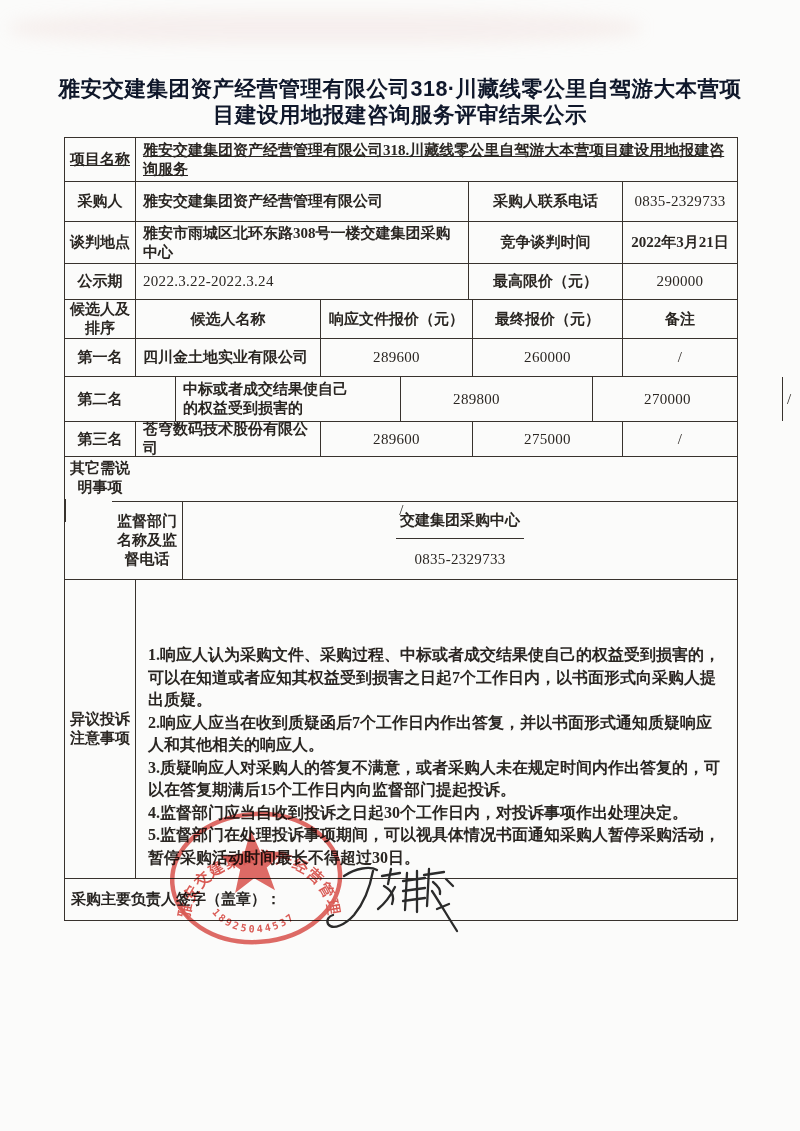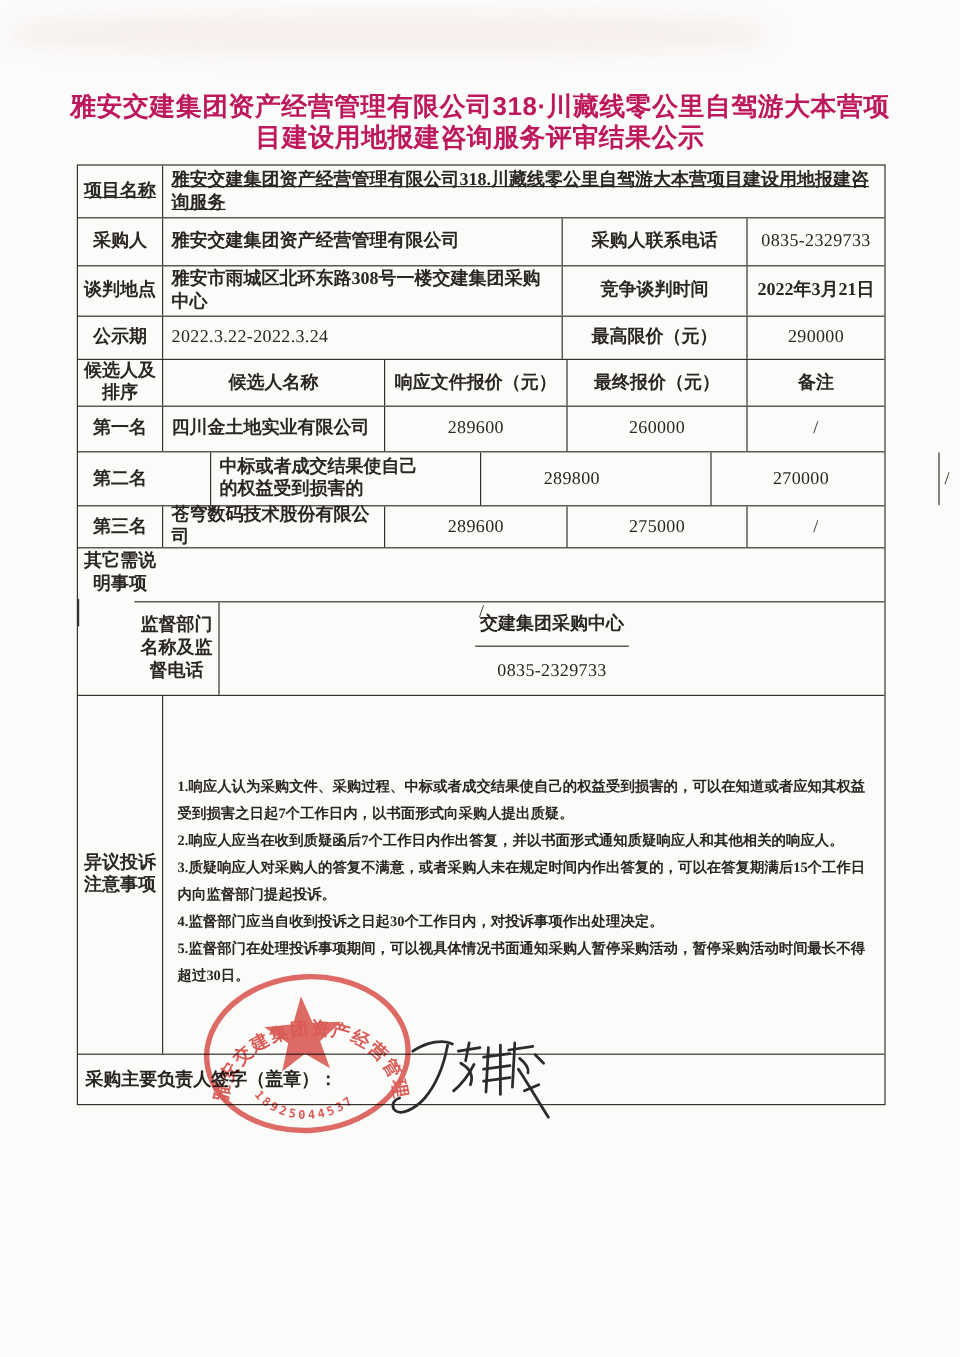--- a/index.html
+++ b/index.html
@@ -15,21 +15,21 @@
     position:absolute; left:10px; top:12px; width:630px; height:32px;
     background:rgba(231,196,190,0.20);
     filter:blur(8px);
     border-radius:40%;
   }
   .doc-title {
     position:absolute; top:76px; left:56px; width:688px;
     text-align:center;
     font-size:21.5px; font-weight:bold; line-height:26px;
     letter-spacing:0.5px;
-    color:#be185d;
+    color:#0f172a;
     font-family:"Liberation Sans","DejaVu Sans",sans-serif;
   }
   .doc-table {
     position:absolute; left:64px; top:137px; width:674px;
     border:1.5px solid #38322d;
     background:transparent;
   }
   .row { display:flex; border-top:1.5px solid #38322d; }
   .row:first-child { border-top:none;text-decoration:underline; }
   .cell {
@@ -54,21 +54,21 @@
   .r4 { height:36px; } .r5 { height:39px; } .r6 { height:38px; }
   .r7 { height:45px;gap:40px; } .r8 { height:35px; } .r9 { height:45px;flex-direction:column; }
   .r10 { height:78px;margin-left:47px; } .r11 { height:299px; } .r12 { height:42px; }
   .sup-wrap { flex:1; display:flex; flex-direction:column; padding:0; }
   .sup-top { height:37px; border-bottom:1.5px solid #38322d; display:flex; align-items:center; justify-content:center; }
   .sup-bottom { flex:1; display:flex; align-items:center; justify-content:center; }
   .obj-content {
     flex:1; display:flex; flex-direction:column; justify-content:flex-start;
     padding:64px 10px 0 12px; text-align:left; align-items:stretch;
   }
-  .obj-content p { font-size:12px; font-weight:600; line-height:22.5px; margin:0; }
+  .obj-content p { font-size:16px; font-weight:600; line-height:22.5px; margin:0; }
   .sig-cell { flex:1; display:flex; align-items:center; justify-content:flex-start; padding:0 0 0 6px; font-size:15px; font-weight:600;font-family:Liberation Serif, serif; }
   .stamp {
     position:absolute; left:166px; top:806px; width:180px; height:140px;
     opacity:0.88; mix-blend-mode:multiply;
     transform:rotate(-4deg);
     z-index:5;
   }
   .signature {
     position:absolute; left:320px; top:860px; width:150px; height:85px;
     z-index:6;

